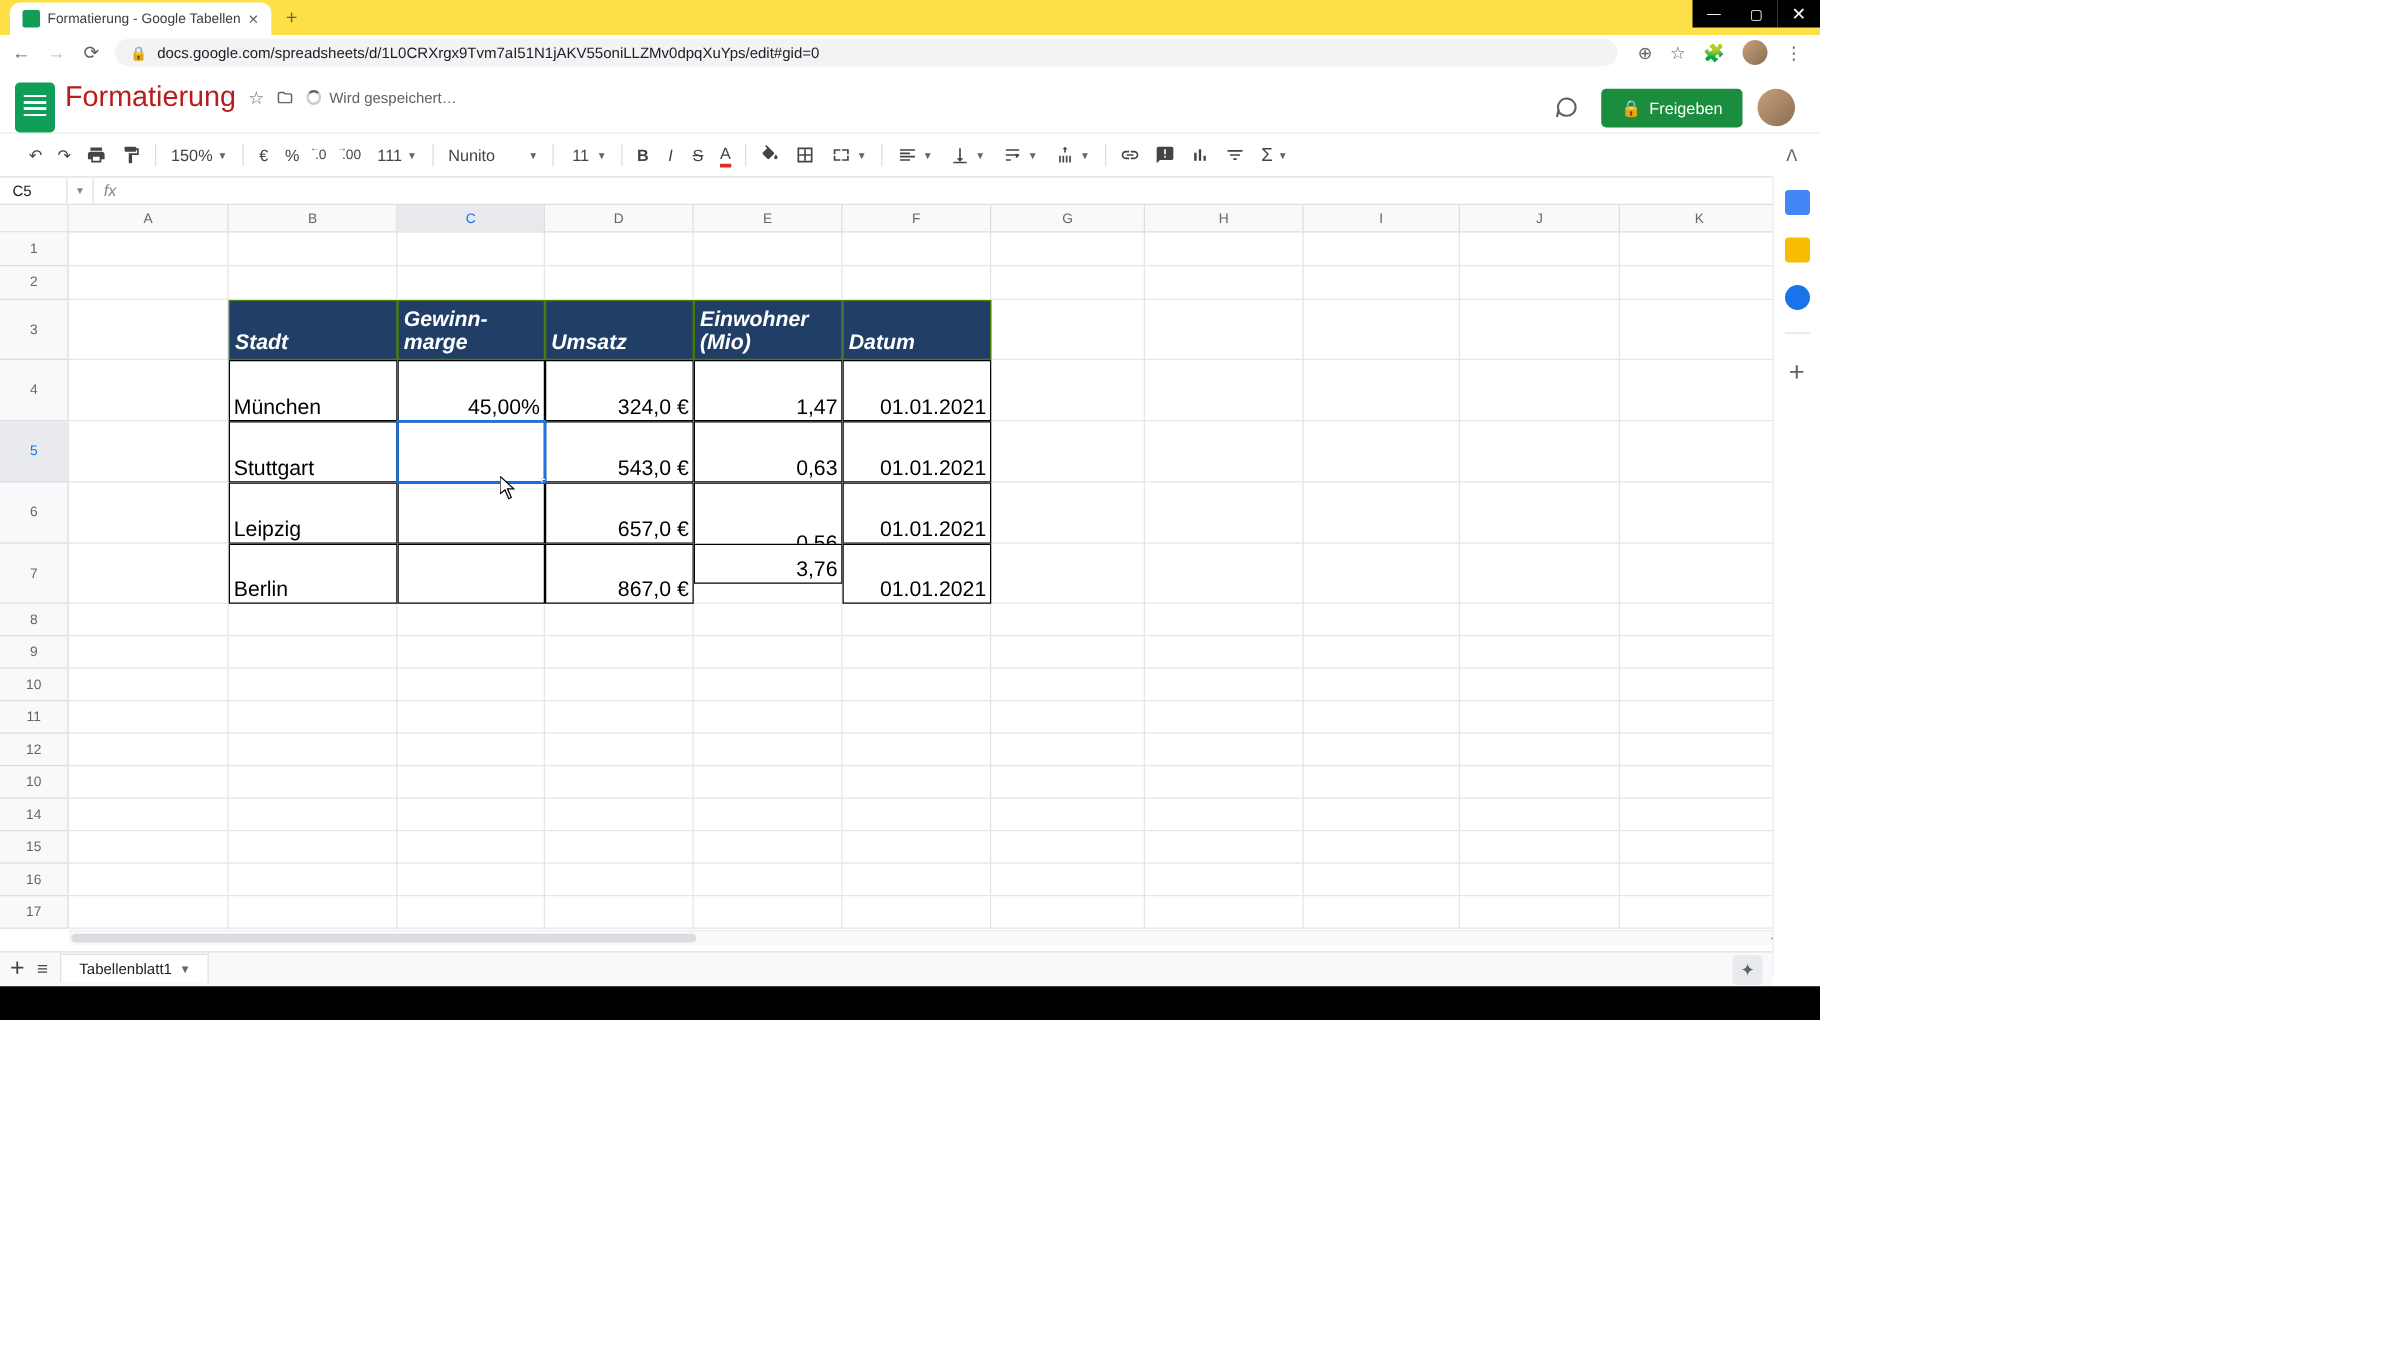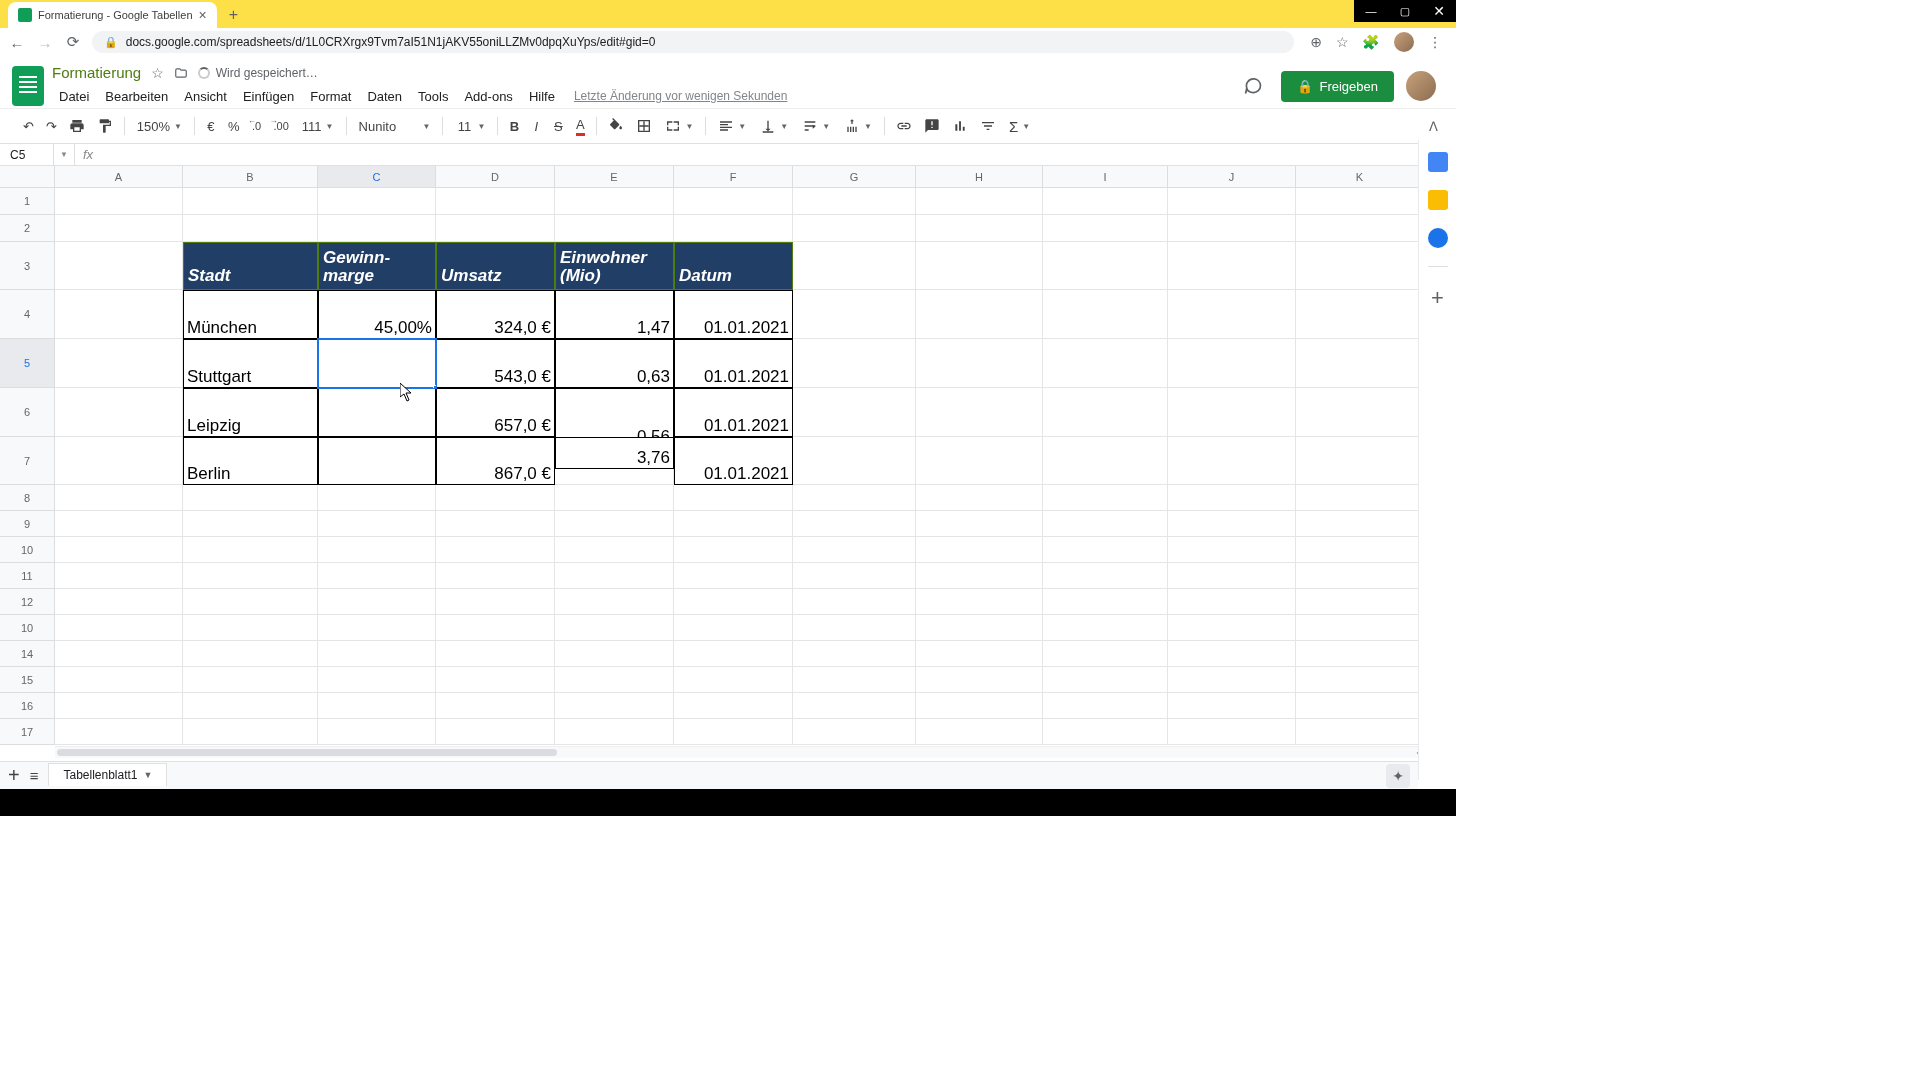--- a/index.html
+++ b/index.html
@@ -21,21 +21,21 @@
 .lock-icon { color: #5f6368; font-size: 11px; }
 .addr-icons { display: flex; gap: 14px; align-items: center; color: #5f6368; font-size: 14px; padding: 0 6px; }
 .avatar { width: 20px; height: 20px; border-radius: 50%; background: linear-gradient(135deg,#c8a17a,#8b6d52); }
 
 
 .sheets-header { display: flex; align-items: flex-start; padding: 8px 12px 0 12px; gap: 8px; }
 .sheets-logo { width: 32px; height: 40px; background: #0f9d58; border-radius: 4px; position: relative; margin-top: 2px; }
 .sheets-logo::after { content:""; position:absolute; top:10px; left:7px; right:7px; bottom:10px; background: repeating-linear-gradient(#fff,#fff 2px,transparent 2px,transparent 5px); }
 .doc-info { flex: 1; }
 .doc-title-row { display: flex; align-items: center; gap: 10px; }
-.doc-title { font-size: 15px; color: #4d7c0f; }
+.doc-title { font-size: 23px; color: #b91c1c; }
 .star-icon { color: #5f6368; font-size: 14px; cursor: pointer; }
 .move-icon { color: #5f6368; font-size: 14px; cursor: pointer; }
 .save-status { display: flex; align-items: center; gap: 6px; color: #5f6368; font-size: 12px; }
 .save-spinner { width:12px; height:12px; border:2px solid #ccc; border-top-color:#5f6368; border-radius:50%; }
 .menubar { display: flex; gap: 2px; margin-top: 4px; font-size: 13px; color: #202124; }
 .menu-item { padding: 4px 7px; cursor: pointer; }
 .last-edit { color: #80868b; font-size: 12px; padding: 4px 10px; text-decoration: underline; cursor: pointer; }
 .header-right { display: flex; align-items: center; gap: 12px; padding-right: 8px; margin-top: 6px; }
 .comment-btn { width: 32px; height: 32px; display:flex; align-items:center; justify-content:center; color:#5f6368; font-size:18px; cursor:pointer; }
 .share-btn { background: #1a8e3e; color:#fff; padding: 8px 16px; border-radius: 4px; font-size: 13px; font-weight: 500; display:flex; align-items:center; gap:6px; cursor:pointer; }
@@ -147,32 +147,20 @@
       <span class="star-icon">☆</span>
       <span class="move-icon">
         <svg width="14" height="14" viewBox="0 0 24 24" fill="none" stroke="#5f6368" stroke-width="2">
             <path d="M3 7v10a2 2 0 002 2h14a2 2 0 002-2V9a2 2 0 00-2-2h-7l-2-2H5a2 2 0 00-2 2z"></path>
           </svg>
       </span>
       <span class="save-status">
         <span class="save-spinner"></span>
         <span>Wird gespeichert…</span>
       </span>
-    </div>
-    <div class="menubar">
-      <span class="menu-item">Datei</span>
-      <span class="menu-item">Bearbeiten</span>
-      <span class="menu-item">Ansicht</span>
-      <span class="menu-item">Einfügen</span>
-      <span class="menu-item">Format</span>
-      <span class="menu-item">Daten</span>
-      <span class="menu-item">Tools</span>
-      <span class="menu-item">Add-ons</span>
-      <span class="menu-item">Hilfe</span>
-      <span class="last-edit">Letzte Änderung vor wenigen Sekunden</span>
     </div>
   </div>
   <div class="header-right">
     <div class="comment-btn">
       <svg width="20" height="20" viewBox="0 0 24 24" fill="none" stroke="#5f6368" stroke-width="2">
           <path d="M21 11.5a8.38 8.38 0 01-9 8.4 8.5 8.5 0 01-7.6-4.7L3 21l1.9-5.7a8.38 8.38 0 018.6-11.8 8.5 8.5 0 017.5 8z"></path>
         </svg>
     </div>
     <div class="share-btn">
       <span>🔒</span>

